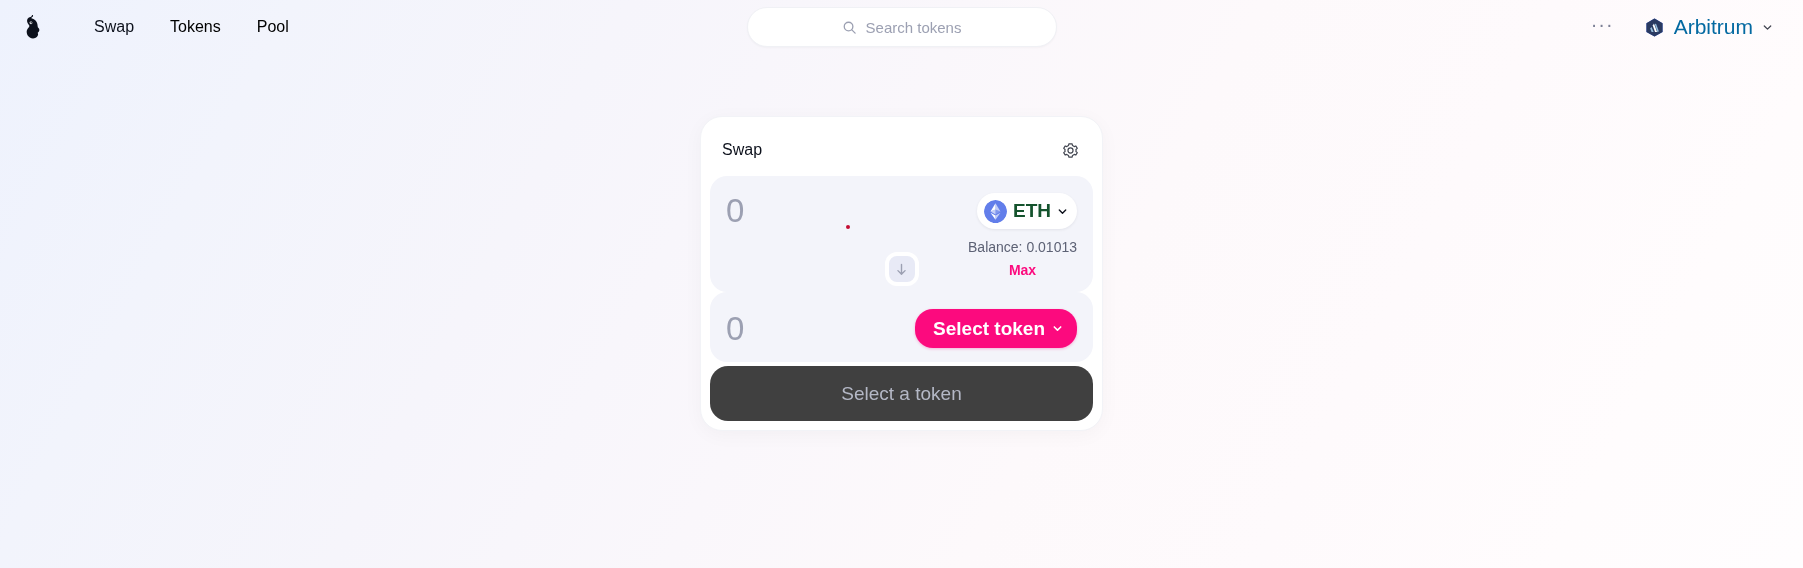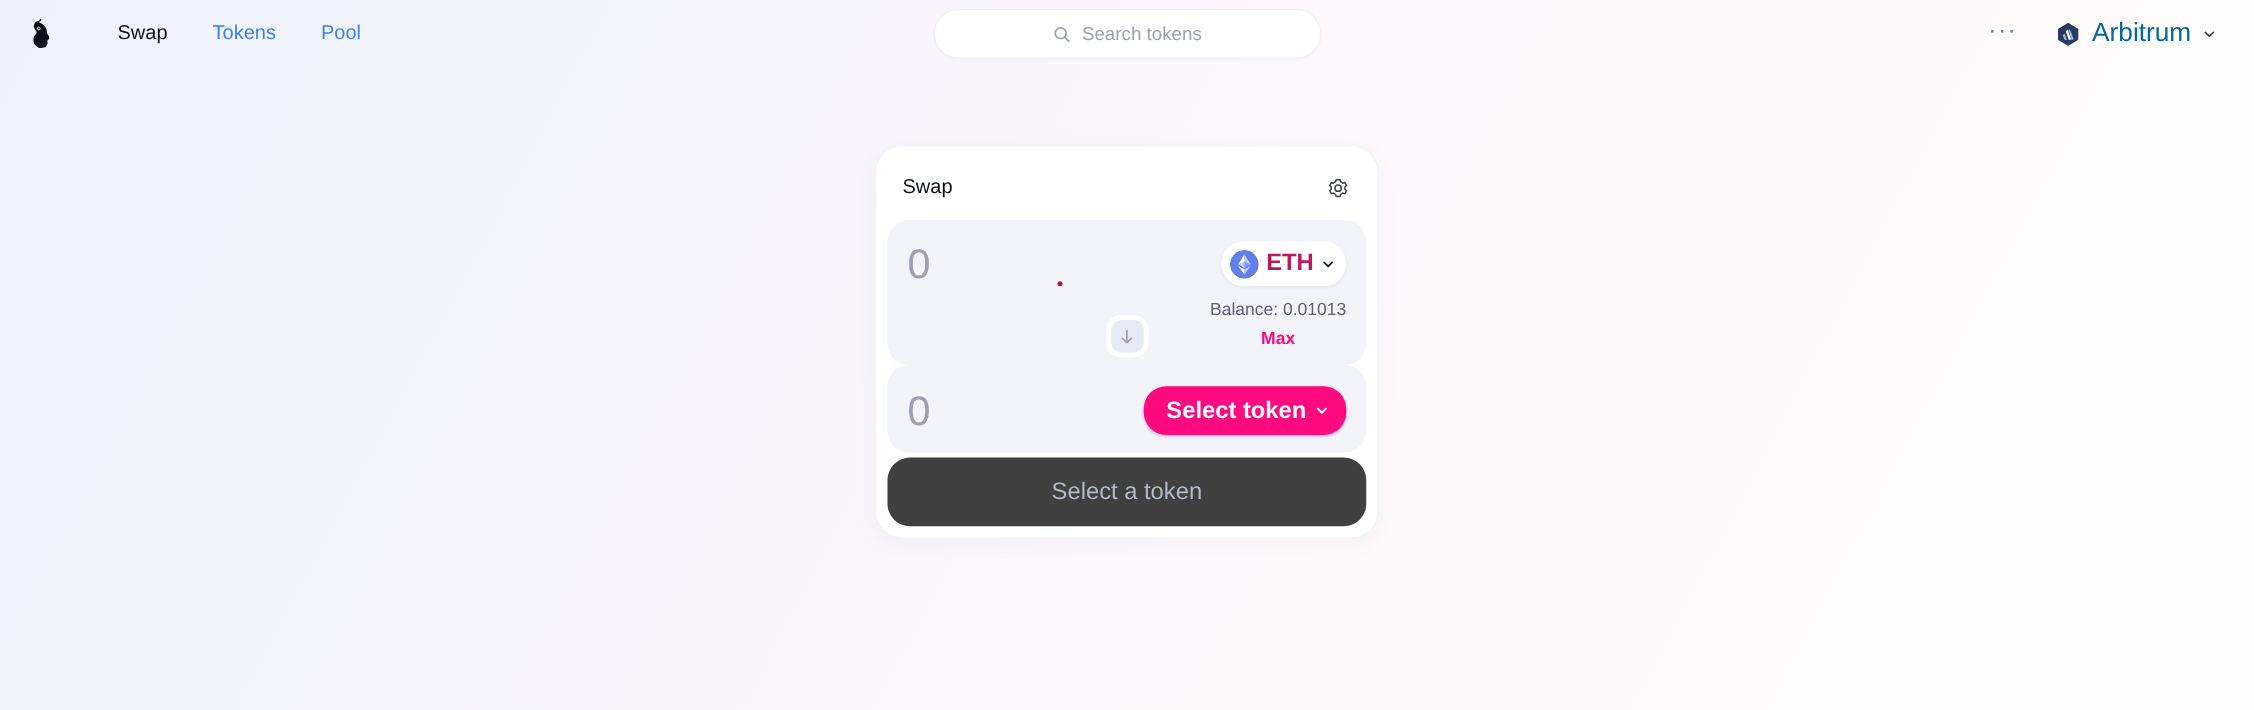--- a/index.html
+++ b/index.html
@@ -48,21 +48,21 @@
   .nav {
     display: flex;
     align-items: center;
     gap: 8px;
     margin-left: 24px;
   }
 
   .nav-item {
     font-size: 16px;
     font-weight: 500;
-    color: #3b82f6;
+    color: #000000;
     padding: 8px 14px;
     border-radius: 12px;
     cursor: pointer;
     white-space: nowrap;
   }
   .nav-item.active { color: #0d111c; }
 
   .search-wrap {
     position: absolute;
     left: 50%;
@@ -215,21 +215,21 @@
   .token-logo {
     width: 23px;
     height: 23px;
     border-radius: 50%;
     flex: 0 0 auto;
   }
 
   .token-sym {
     font-size: 19px;
     font-weight: 600;
-    color: #be185d;
+    color: #14532d;
   }
 
   .select-token-btn {
     display: flex;
     align-items: center;
     gap: 7px;
     background: #fc0a7e;
     border-radius: 18px;
     height: 39px;
     padding: 0 14px 0 18px;

